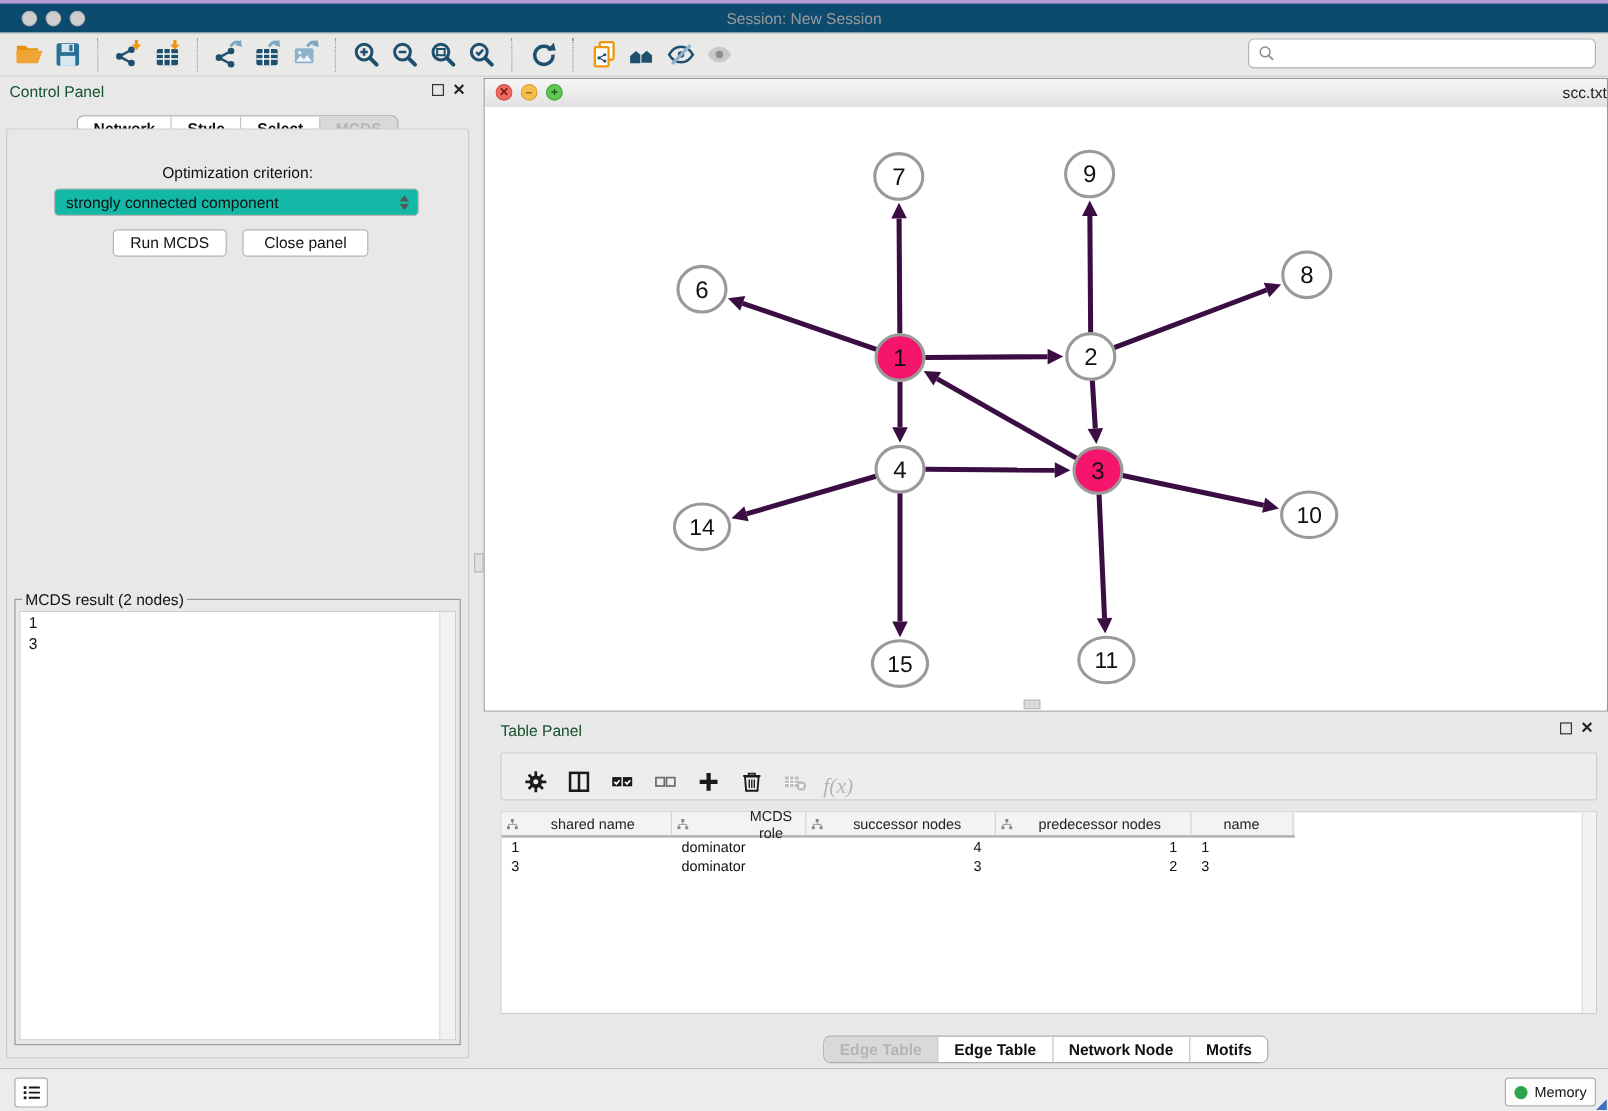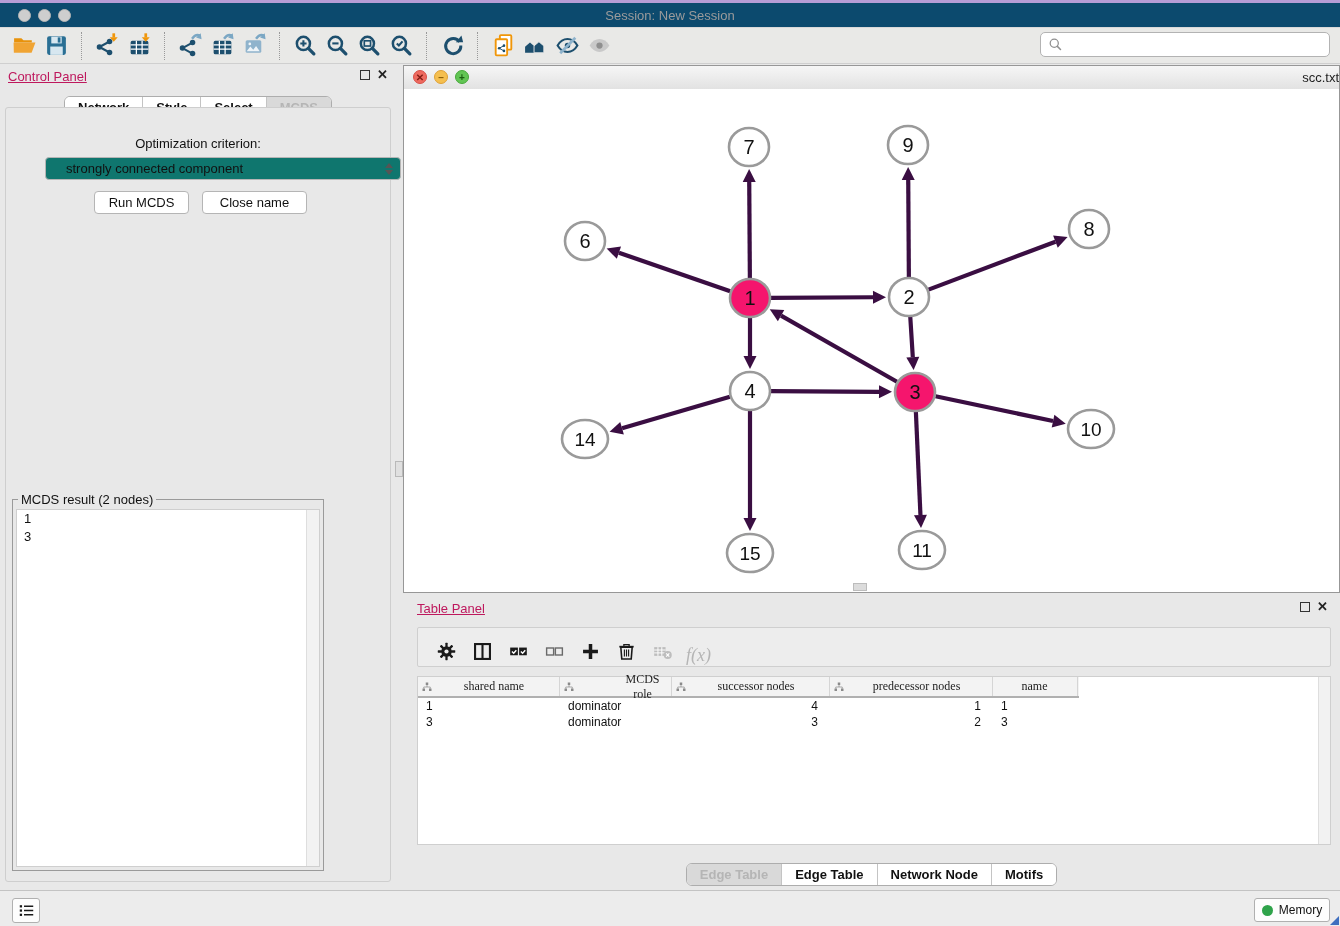--- a/index.html
+++ b/index.html
@@ -14,38 +14,38 @@
   .toolbar{position:absolute;top:28px;left:0;right:0;height:36px;background:#e9e9e7;border-bottom:1px solid #cfcfcf;display:flex;align-items:center;padding-left:8px;box-sizing:border-box;}
   .tb-icon{width:32px;height:28px;display:flex;align-items:center;justify-content:center;cursor:default;}
   .tb-icon svg{width:25px;height:25px;}
   .tb-sep{width:0;height:28px;border-left:1px dotted #999;margin:0 9px;}
   .search-wrap{position:absolute;right:10px;top:4px;width:290px;height:25px;background:#fff;border:1px solid #b3b3b3;border-radius:5px;display:flex;align-items:center;box-sizing:border-box;}
   .search-wrap svg{width:15px;height:15px;margin-left:7px;}
   .search-wrap input{border:none;outline:none;flex:1;height:18px;font-size:13px;background:transparent;font-family:"Liberation Sans",sans-serif;}
 
   
   .ctrl{position:absolute;left:0;top:64px;width:396px;height:826px;background:#e8e8e8;}
-  .panel-head{position:absolute;top:5px;left:8px;font-size:13px;color:#be185d;text-decoration:underline;}
+  .panel-head{position:absolute;top:5px;left:8px;font-size:13px;color:#14532d;}
   .panel-btns{position:absolute;top:6px;right:8px;display:flex;gap:7px;align-items:center;}
   .float-box{width:10px;height:10px;border:1.6px solid #333;box-sizing:border-box;display:inline-block;}
   .close-x{font-size:13px;font-weight:bold;color:#222;line-height:10px;}
   .tabs-row{position:absolute;left:0;right:0;display:flex;justify-content:center;}
   .tabseg{display:flex;border:1px solid #adadad;border-radius:6px;overflow:hidden;background:#fff;height:23px;box-sizing:border-box;}
   .tabseg .tab{padding:0 13px;font-size:13px;font-weight:bold;color:#111;background:#fff;display:flex;align-items:center;border-left:1px solid #c4c4c4;}
   .tabseg .tab:first-child{border-left:none;}
   .tabseg .tab.active{background:#d9d9d9;color:#b5b5b5;}
   .ctrl-frame{position:absolute;left:5px;right:5px;top:43px;bottom:8px;border:1px solid #cecece;border-radius:3px;background:#e8e8e8;}
   .opt-label{position:absolute;left:0;right:0;top:72px;text-align:center;font-size:13px;color:#111;}
-  .dropdown{position:absolute;left:45px;top:93px;width:356px;height:23px;background:#0f766e;border:1px solid #b5b5b5;border-radius:4px;display:flex;align-items:center;box-sizing:border-box;font-size:13px;color:#111;padding-left:20px;}
+  .dropdown{position:absolute;left:45px;top:93px;width:304px;height:23px;background:#14b8a6;border:1px solid #b5b5b5;border-radius:4px;display:flex;align-items:center;box-sizing:border-box;font-size:13px;color:#111;padding-left:9px;}
   .dd-arrows{margin-left:auto;margin-right:7px;display:flex;flex-direction:column;gap:2px;}
   .dd-arrows i{display:block;width:0;height:0;border-left:4px solid transparent;border-right:4px solid transparent;}
   .dd-up{border-bottom:5px solid #555;}
   .dd-down{border-top:5px solid #555;}
   .btn{position:absolute;height:23px;background:#fff;border:1px solid #b5b5b5;border-radius:4px;font-size:13px;color:#111;display:flex;align-items:center;justify-content:center;box-sizing:border-box;}
-  .mcds-fieldset{position:absolute;left:12px;top:428px;width:312px;height:379px;border:1px solid #9a9a9a;margin:0;padding:0;box-sizing:border-box;}
+  .mcds-fieldset{position:absolute;left:12px;top:428px;width:372px;height:379px;border:1px solid #9a9a9a;margin:0;padding:0;box-sizing:border-box;}
   .mcds-fieldset legend{font-size:13px;color:#111;margin-left:5px;padding:0 3px;}
   .result-box{position:absolute;left:3px;right:3px;top:2px;bottom:3px;background:#fff;border:1px solid #cfcfcf;overflow:hidden;}
   .result-item{font-size:13px;color:#111;padding:1px 0 1px 7px;line-height:16px;}
   .result-scroll{position:absolute;right:0;top:0;bottom:0;width:12px;background:#f2f2f2;border-left:1px solid #dedede;}
   .vdiv-grip{position:absolute;left:395px;top:461px;width:8px;height:16px;background:#e0e0e0;border:1px solid #b9b9b9;box-sizing:border-box;}
 
   
   .net-window{position:absolute;left:403px;top:65px;width:937px;height:528px;background:#fff;border:1px solid #979797;box-sizing:border-box;}
   .net-titlebar{position:absolute;top:0;left:0;right:0;height:23px;background:linear-gradient(#f6f6f6,#e2e2e2);border-bottom:1px solid #bdbdbd;}
   .net-title{position:absolute;top:4px;left:0;right:0;text-align:right;font-size:13px;color:#222;}
@@ -57,21 +57,21 @@
   .net-canvas{position:absolute;left:0;top:23px;right:0;bottom:0;background:#fff;}
   .hdiv-grip{position:absolute;left:853px;top:583px;width:14px;height:8px;background:#dcdcdc;border:1px solid #bcbcbc;box-sizing:border-box;}
 
   
   .table-panel{position:absolute;left:403px;top:597px;width:937px;height:293px;background:#e8e8e8;}
   .tp-toolbar{position:absolute;left:14px;right:9px;top:30px;height:40px;background:#ededed;border:1px solid #cfcfcf;border-radius:2px;display:flex;align-items:flex-end;padding-left:10px;box-sizing:border-box;}
   .tp-icon{width:36px;height:30px;display:flex;align-items:center;justify-content:center;}
   .tp-icon svg{width:21px;height:21px;}
   .fx-label{font-family:"Liberation Serif",serif;font-style:italic;font-size:18px;color:#b5b5b5;margin-left:6px;}
   .tbl{position:absolute;left:14px;right:9px;top:79px;height:169px;background:#fff;border:1px solid #cfcfcf;box-sizing:border-box;}
-  .tbl-header{display:flex;height:19px;border-bottom:2px solid #b0b0b0;background:#f3f3f3;width:661px;font-family:Liberation Serif, serif;}
+  .tbl-header{display:flex;height:19px;border-bottom:2px solid #b0b0b0;background:#f3f3f3;width:661px;}
   .th{display:flex;align-items:center;border-right:1px solid #d5d5d5;box-sizing:border-box;font-size:12px;color:#222;padding-left:3px;}
   .th svg{width:12px;height:12px;flex:0 0 auto;}
   .th .lbl{flex:1;text-align:center;padding-right:4px;}
   .tr{display:flex;height:16px;align-items:center;width:661px;}
   .td{font-size:12px;color:#111;box-sizing:border-box;overflow:hidden;white-space:nowrap;}
   .tbl-scroll{position:absolute;right:0;top:0;bottom:0;width:11px;background:#f2f2f2;border-left:1px solid #dedede;}
   .tp-tabs{position:absolute;left:0;right:0;top:266px;display:flex;justify-content:center;}
 
   
   .statusbar{position:absolute;left:0;top:890px;width:1340px;height:36px;background:#ececec;border-top:1px solid #c3c3c3;box-sizing:border-box;}
@@ -256,21 +256,21 @@
     <div class="ctrl-frame"></div>
     <div class="opt-label">Optimization criterion:</div>
     <div class="dropdown">
       <span>strongly connected component</span>
       <span class="dd-arrows">
           <i class="dd-up"></i>
           <i class="dd-down"></i>
         </span>
     </div>
     <div class="btn" style="left:94px;top:127px;width:95px">Run MCDS</div>
-    <div class="btn" style="left:202px;top:127px;width:105px">Close name</div>
+    <div class="btn" style="left:202px;top:127px;width:105px">Close panel</div>
     <fieldset class="mcds-fieldset">
       <legend>MCDS result (2 nodes)</legend>
       <div class="result-box">
         <div id="result-items">
             <div class="result-item">1</div>
             <div class="result-item">3</div>
           </div>
         <div class="result-scroll"></div>
       </div>
     </fieldset>

